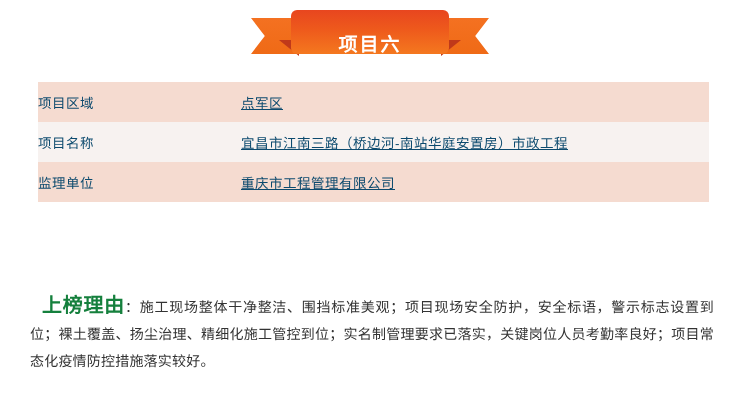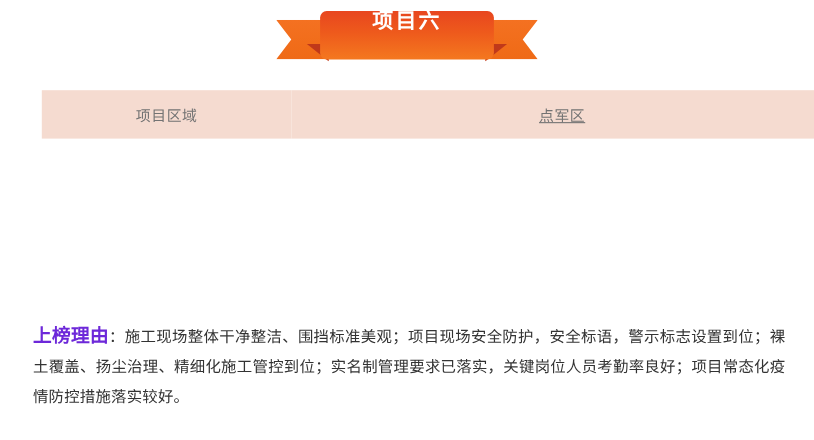--- a/index.html
+++ b/index.html
@@ -73,21 +73,21 @@
   }
   .ribbon-body {
     position: absolute;
     left: 0;
     top: 0;
     width: 158px;
     height: 44px;
     border-radius: 6px;
     background: linear-gradient(180deg, #e8461f 0%, #ee5a1c 45%, #f4781f 100%);
     display: flex;
-    align-items: flex-start;
+    align-items: flex-end;
     justify-content: center;
   }
   .ribbon-label {
     font-size: 19px;
     font-weight: bold;
     color: #ffffff;
     letter-spacing: 2px;
     line-height: 1;
   }
 
@@ -97,24 +97,23 @@
     left: 38px;
     top: 82px;
     width: 671px;
     border-collapse: collapse;
     table-layout: fixed;
   }
   .info-table tr { height: 40px; }
   .info-table tr.odd  { background: #f5dbd0; }
   .info-table tr.even { background: #f7f2f0; }
   .info-table td {
-    padding: 12px;
+    padding: 0;
     font-size: 13.5px;
-    color: #737373;
-    text-align: center;
+    color: #0c4a6e;
     vertical-align: middle;
     letter-spacing: 0.5px;
     font-weight: normal;
   }
   .info-table td.label { width: 203px; }
   .info-table td.value { width: 468px; text-decoration: underline; }
 
   
   .reason {
     position: absolute;
@@ -122,22 +121,23 @@
     top: 292px;
     width: 684px;
     font-size: 14px;
     line-height: 27px;
     color: #333333;
     text-align: justify;
     letter-spacing: 0.2px;
   }
   .reason-title {
     font-weight: bold;
-    font-size: 17px;
-    color: #6d28d9;
+    font-size: 20px;
+    color: #15803d;
+    margin-left: 12px;
   }
 </style>
 </head>
 <body>
 
 <div class="banner-wrap">
   <div class="ribbon">
     <div class="ribbon-tail-left"></div>
     <div class="ribbon-tail-right"></div>
     <div class="ribbon-fold-left"></div>
@@ -147,18 +147,26 @@
     </div>
   </div>
 </div>
 
 <table class="info-table">
   <tbody>
     <tr class="odd">
       <td class="label">项目区域</td>
       <td class="value">点军区</td>
     </tr>
+    <tr class="even">
+      <td class="label">项目名称</td>
+      <td class="value">宜昌市江南三路（桥边河-南站华庭安置房）市政工程</td>
+    </tr>
+    <tr class="odd">
+      <td class="label">监理单位</td>
+      <td class="value">重庆市工程管理有限公司</td>
+    </tr>
   </tbody>
 </table>
 
 <div class="reason">
   <span class="reason-title">上榜理由</span><span class="reason-sep">：</span><span class="reason-body">施工现场整体干净整洁、围挡标准美观；项目现场安全防护，安全标语，警示标志设置到位；裸土覆盖、扬尘治理、精细化施工管控到位；实名制管理要求已落实，关键岗位人员考勤率良好；项目常态化疫情防控措施落实较好。</span>
 </div>
 
 </body></html>

